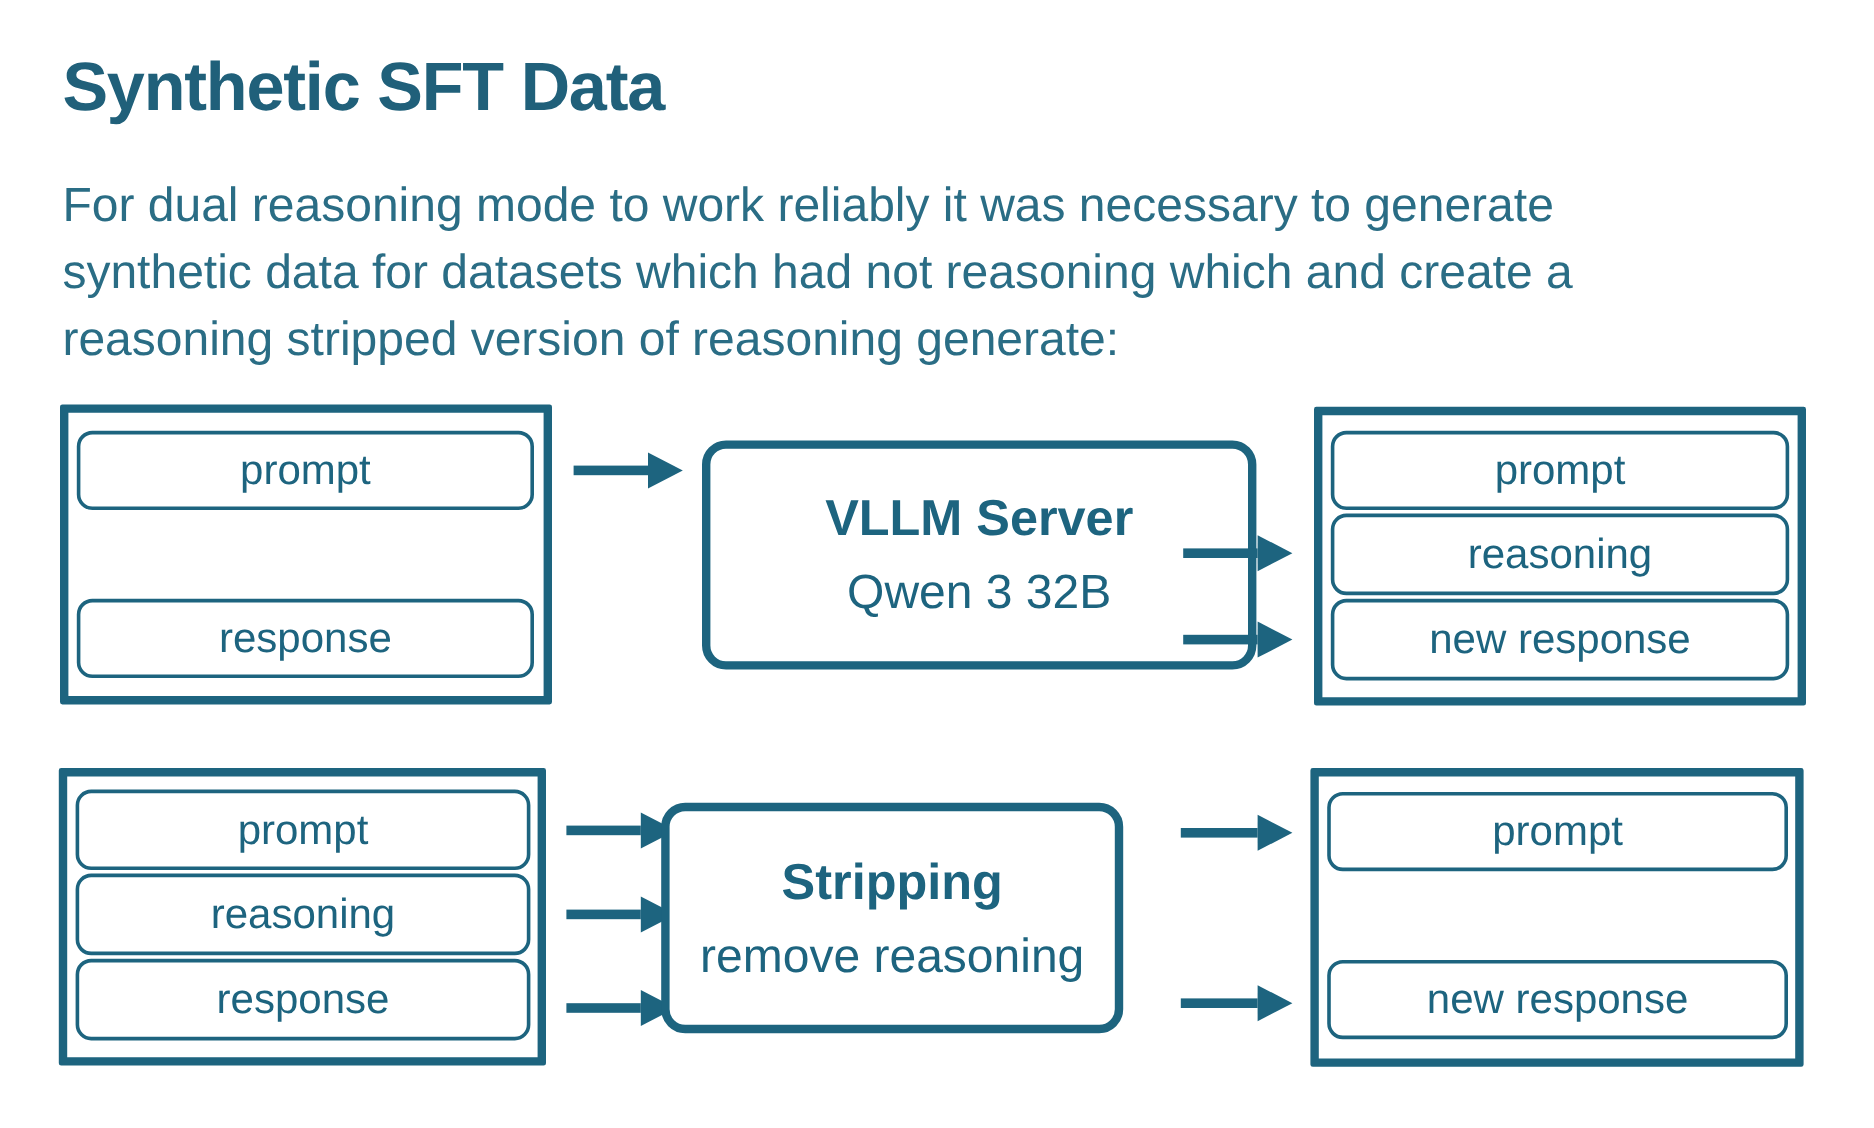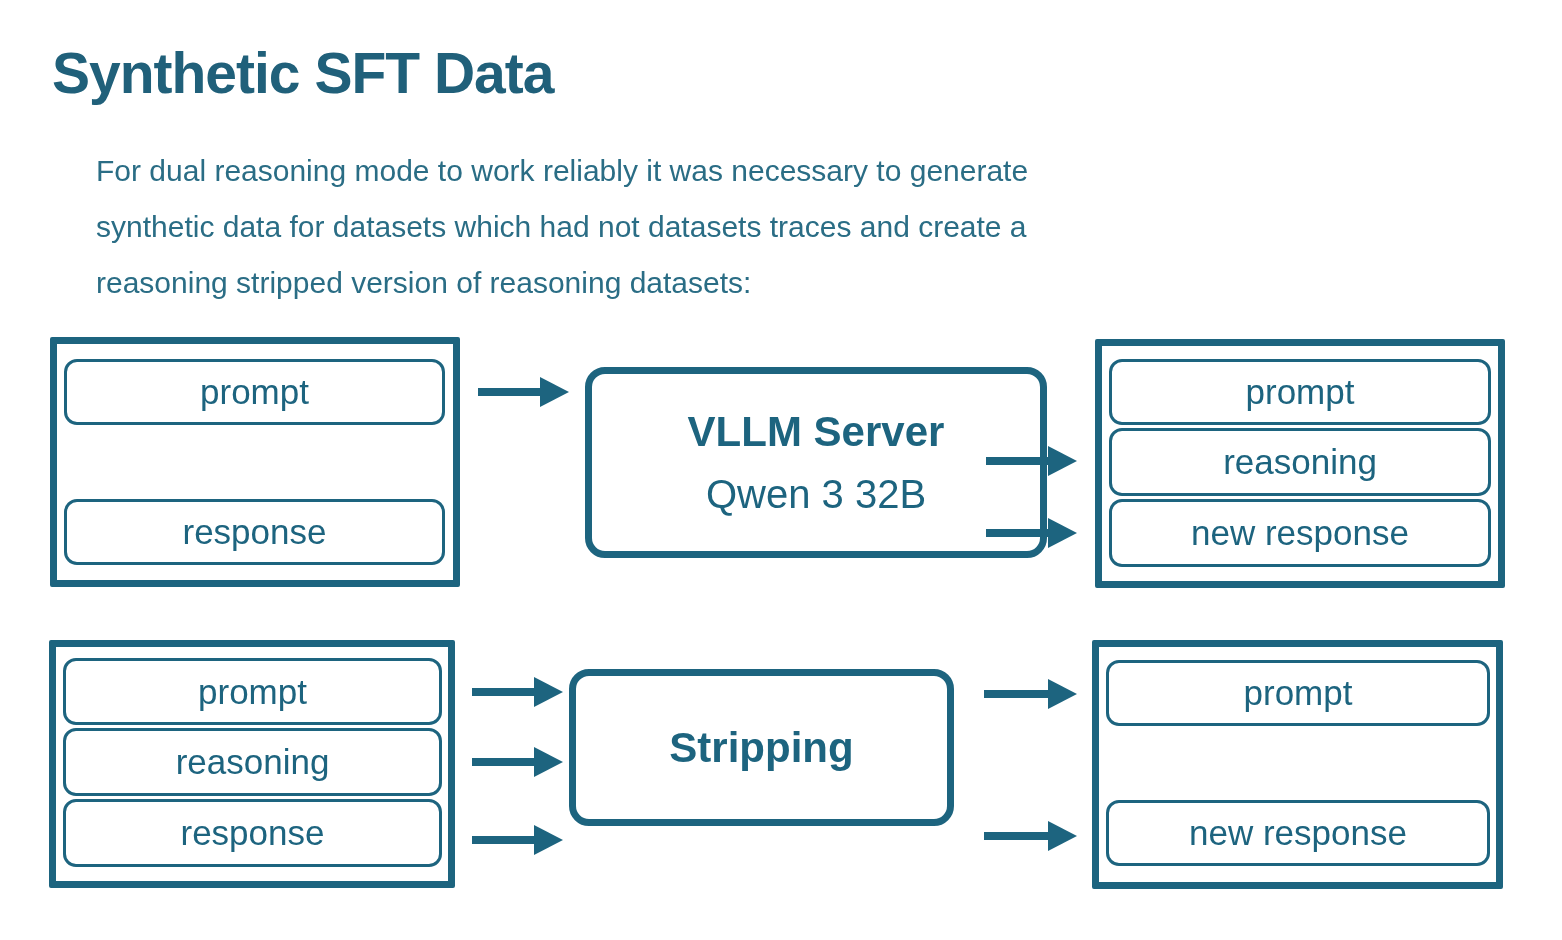--- a/index.html
+++ b/index.html
@@ -12,23 +12,22 @@
   }
   #canvas { position: absolute; inset: 0; width: 1562px; height: 940px; }
 
   .page-title {
     position: absolute; left: 52px; top: 40px;
     font-size: 57px; font-weight: 800; letter-spacing: -1px;
     color: #20607a;
   }
   .intro {
     position: absolute; left: 52px; top: 143px;
-    color: #2a6d85; font-size: 30px; line-height: 56px; font-weight: 400;
+    color: #2a6d85; font-size: 40px; line-height: 56px; font-weight: 400;
     white-space: nowrap;
-    margin-left: 44px;
   }
 
   .outer-box {
     position: absolute; border: 7px solid var(--accent);
     border-radius: 2px; background: #ffffff;
   }
   .field {
     position: absolute; border: 3px solid var(--accent);
     border-radius: 13px; background: #ffffff;
     color: var(--accent); font-size: 35px;
@@ -56,22 +55,22 @@
 </style>
 </head>
 <body>
 
 <div id="canvas">
 
   <h1 class="page-title" style="color: rgb(32, 96, 122);">Synthetic SFT Data</h1>
 
   <div class="intro" style="color: rgb(42, 109, 133);">
     <div>For dual reasoning mode to work reliably it was necessary to generate</div>
-    <div>synthetic data for datasets which had not datasets traces and create a</div>
-    <div>reasoning stripped version of reasoning datasets:</div>
+    <div>synthetic data for datasets which had not reasoning which and create a</div>
+    <div>reasoning stripped version of reasoning generate:</div>
   </div>
 
   <div class="outer-box" style="left:50px; top:337px; width:410px; height:250px;">
     <div class="field" style="left:7px; top:15px; width:381px; height:66px;">prompt</div>
     <div class="field" style="left:7px; top:155px; width:381px; height:66px;">response</div>
   </div>
 
   <div class="arrow" style="left:478px; top:388px; width:62px;"></div>
 
   <div class="process-box" style="left:585px; top:367px; width:462px; height:191px;">
@@ -91,22 +90,23 @@
   <div class="outer-box" style="left:49px; top:640px; width:406px; height:248px;">
     <div class="field" style="left:7px; top:11px; width:379px; height:67px;">prompt</div>
     <div class="field" style="left:7px; top:81px; width:379px; height:68px;">reasoning</div>
     <div class="field" style="left:7px; top:152px; width:379px; height:68px;">response</div>
   </div>
 
   <div class="arrow" style="left:472px; top:688px; width:62px;"></div>
   <div class="arrow" style="left:472px; top:758px; width:62px;"></div>
   <div class="arrow" style="left:472px; top:836px; width:62px;"></div>
 
-  <div class="process-box" style="left:569px; top:669px; width:385px; height:157px;">
+  <div class="process-box" style="left:551px; top:669px; width:385px; height:192px;">
     <div class="process-title">Stripping</div>
+    <div class="process-subtitle">remove reasoning</div>
   </div>
 
   <div class="arrow" style="left:984px; top:690px; width:64px;"></div>
   <div class="arrow" style="left:984px; top:832px; width:64px;"></div>
 
   <div class="outer-box" style="left:1092px; top:640px; width:411px; height:249px;">
     <div class="field" style="left:7px; top:13px; width:384px; height:66px;">prompt</div>
     <div class="field" style="left:7px; top:153px; width:384px; height:66px;">new response</div>
   </div>
 

